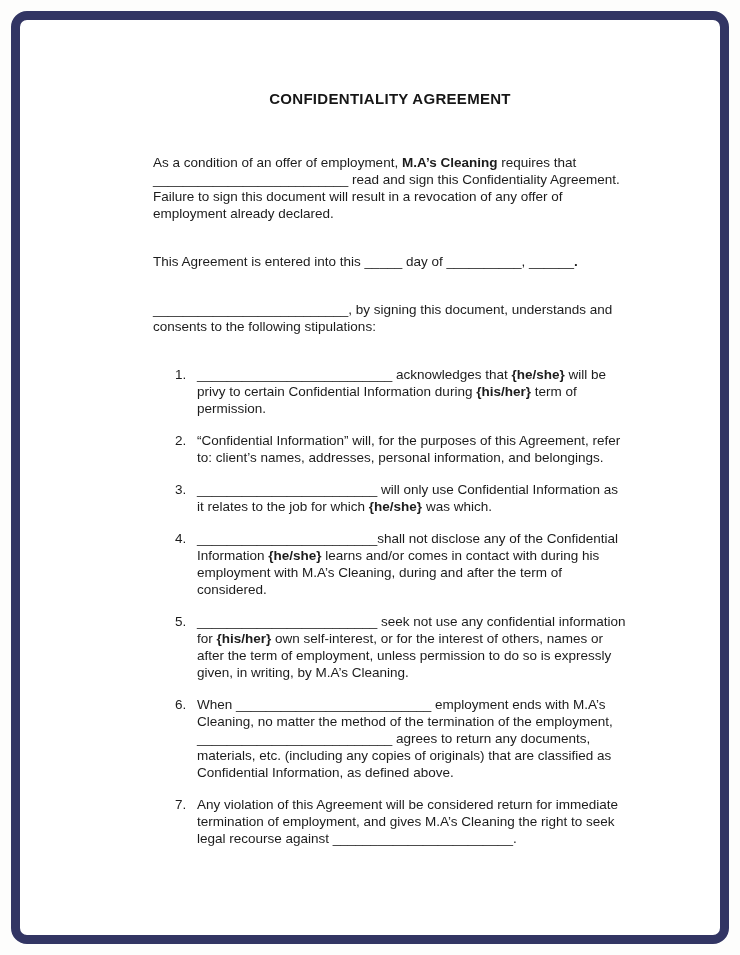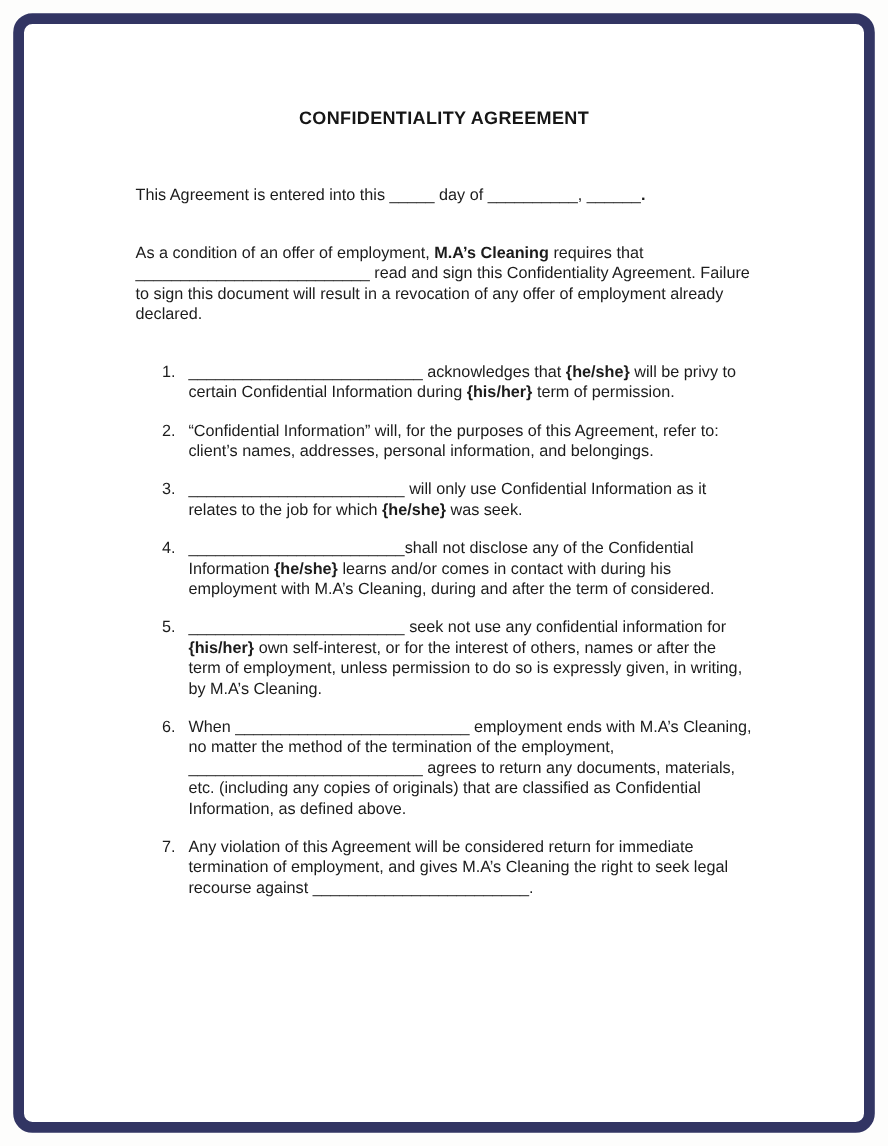--- a/index.html
+++ b/index.html
@@ -21,20 +21,21 @@
   .frame {
     position: absolute;
     left: 11px;
     top: 11px;
     right: 11px;
     bottom: 11px;
     border: 9px solid #323563;
     border-radius: 16px;
     background: #ffffff;
     overflow: hidden;
+    padding-left: 40px;
   }
   .content {
     padding: 70px 93px 0 93px;
   }
   h1.doc-title {
     font-size: 15px;
     font-weight: 700;
     text-align: center;
     letter-spacing: 0.3px;
     margin: 0 0 47px 0;
@@ -67,40 +68,41 @@
 </style>
 </head>
 <body>
 
 <div class="page">
   <div class="frame">
     <div class="content">
 
       <h1 class="doc-title">CONFIDENTIALITY AGREEMENT</h1>
 
+      <p class="para"><span>As a condition of an offer of employment, </span><span class="b">M.A’s Cleaning</span><span> requires that __________________________ read and sign this Confidentiality Agreement. Failure to sign this document will result in a revocation of any offer of employment already declared.</span></p>
+
       <p class="para"><span>This Agreement is entered into this _____ day of __________, ______</span><span class="b">.</span></p>
 
-      <p class="para"><span>As a condition of an offer of employment, </span><span class="b">M.A’s Cleaning</span><span> requires that __________________________ read and sign this Confidentiality Agreement. Failure to sign this document will result in a revocation of any offer of employment already declared.</span></p>
-
+      <p class="para"><span>__________________________, by signing this document, understands and consents to the following stipulations:</span></p>
 
       <div class="stipulations">
 
         <div class="item">
           <span class="num">1.</span>
           <div class="item-text"><span>__________________________ acknowledges that </span><span class="b">{he/she}</span><span> will be privy to certain Confidential Information during </span><span class="b">{his/her}</span><span> term of permission.</span></div>
         </div>
 
         <div class="item">
           <span class="num">2.</span>
           <div class="item-text"><span>“Confidential Information” will, for the purposes of this Agreement, refer to: client’s names, addresses, personal information, and belongings.</span></div>
         </div>
 
         <div class="item">
           <span class="num">3.</span>
-          <div class="item-text"><span>________________________ will only use Confidential Information as it relates to the job for which </span><span class="b">{he/she}</span><span> was seek.</span></div>
+          <div class="item-text"><span>________________________ will only use Confidential Information as it relates to the job for which </span><span class="b">{he/she}</span><span> was which.</span></div>
         </div>
 
         <div class="item">
           <span class="num">4.</span>
           <div class="item-text"><span>________________________shall not disclose any of the Confidential Information </span><span class="b">{he/she}</span><span> learns and/or comes in contact with during his employment with M.A’s Cleaning, during and after the term of considered.</span></div>
         </div>
 
         <div class="item">
           <span class="num">5.</span>
           <div class="item-text"><span>________________________ seek not use any confidential information for </span><span class="b">{his/her}</span><span> own self-interest, or for the interest of others, names or after the term of employment, unless permission to do so is expressly given, in writing, by M.A’s Cleaning.</span></div>

